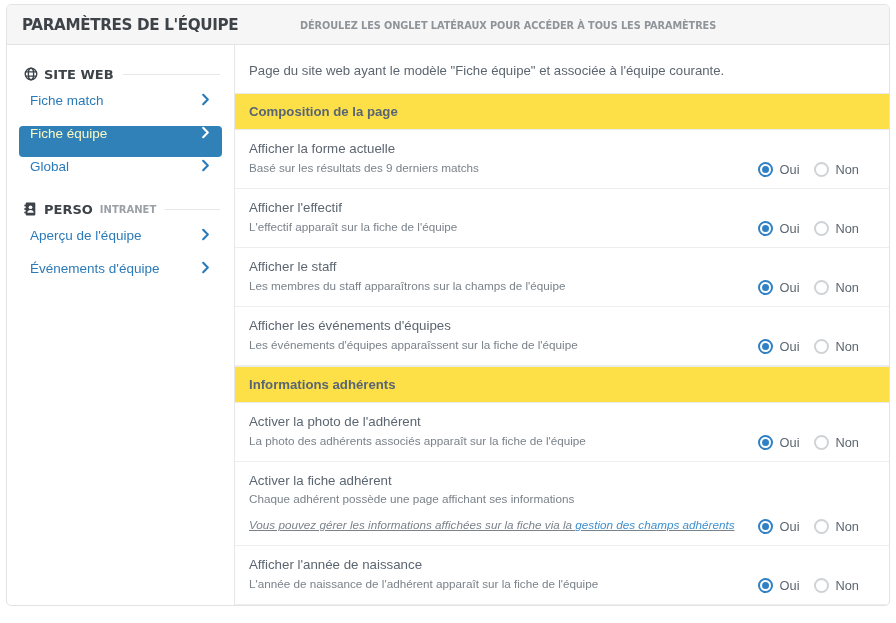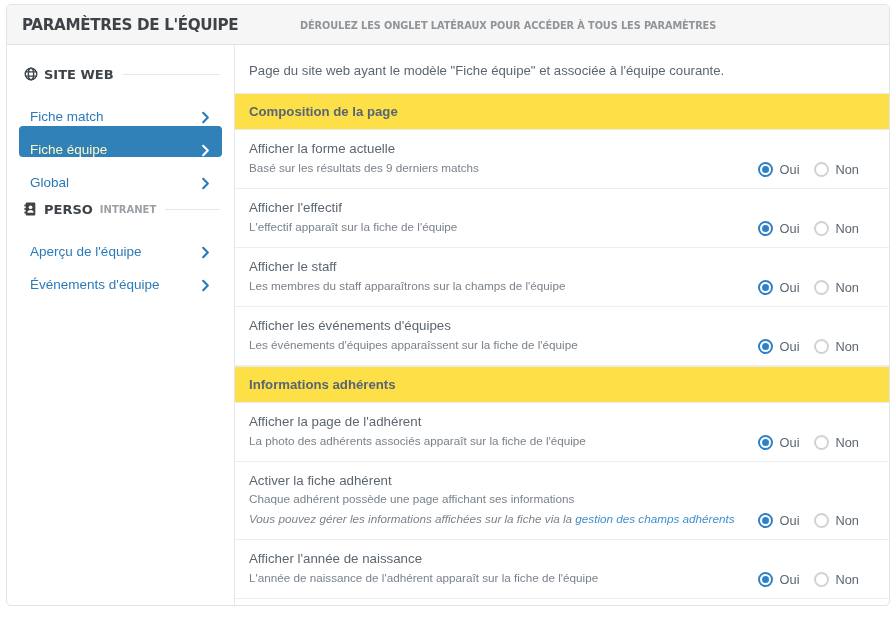--- a/index.html
+++ b/index.html
@@ -116,21 +116,21 @@
   .nav-group-title .grule {
     flex: 1 1 auto;
     height: 1px;
     background: #e6e7e8;
     margin-left: 9px;
     min-width: 6px;
   }
 
   .nav-item {
     display: flex;
-    align-items: flex-end;
+    align-items: flex-start;
     justify-content: space-between;
     height: 31px;
     margin: 2px 12px 2px 12px;
     padding: 0 11px 0 11px;
     border-radius: 4px;
     color: #2b7ab8;
     font-size: 13.5px;
     box-sizing: border-box;
     cursor: pointer;
   }
@@ -187,21 +187,22 @@
     font-size: 11.7px;
     color: #7a828a;
     line-height: 1.45;
     margin-top: 2px;
   }
   .setting-note {
     font-size: 11.7px;
     color: #7a828a;
     font-style: italic;
     line-height: 1.45;
-    margin-top: 3px;
+    margin-top: 9px;
+    text-decoration: underline;
   }
   .setting-note a {
     color: #3d90cf;
     text-decoration: none;
     font-style: italic;
   }
 
   
   .radio-group {
     display: flex;
@@ -392,21 +393,21 @@
               </label>
               <label class="radio-opt">
                 <span class="radio-mark"></span>
                 <span class="radio-text">Non</span>
               </label>
             </div>
           </div>
           <div class="section-header">Informations adhérents</div>
           <div class="setting-row">
             <div class="setting-texts">
-              <div class="setting-label">Afficher la page de l'adhérent</div>
+              <div class="setting-label">Activer la photo de l'adhérent</div>
               <div class="setting-desc">La photo des adhérents associés apparaît sur la fiche de l'équipe</div>
             </div>
             <div class="radio-group">
               <label class="radio-opt checked">
                 <span class="radio-mark"></span>
                 <span class="radio-text">Oui</span>
               </label>
               <label class="radio-opt">
                 <span class="radio-mark"></span>
                 <span class="radio-text">Non</span>

